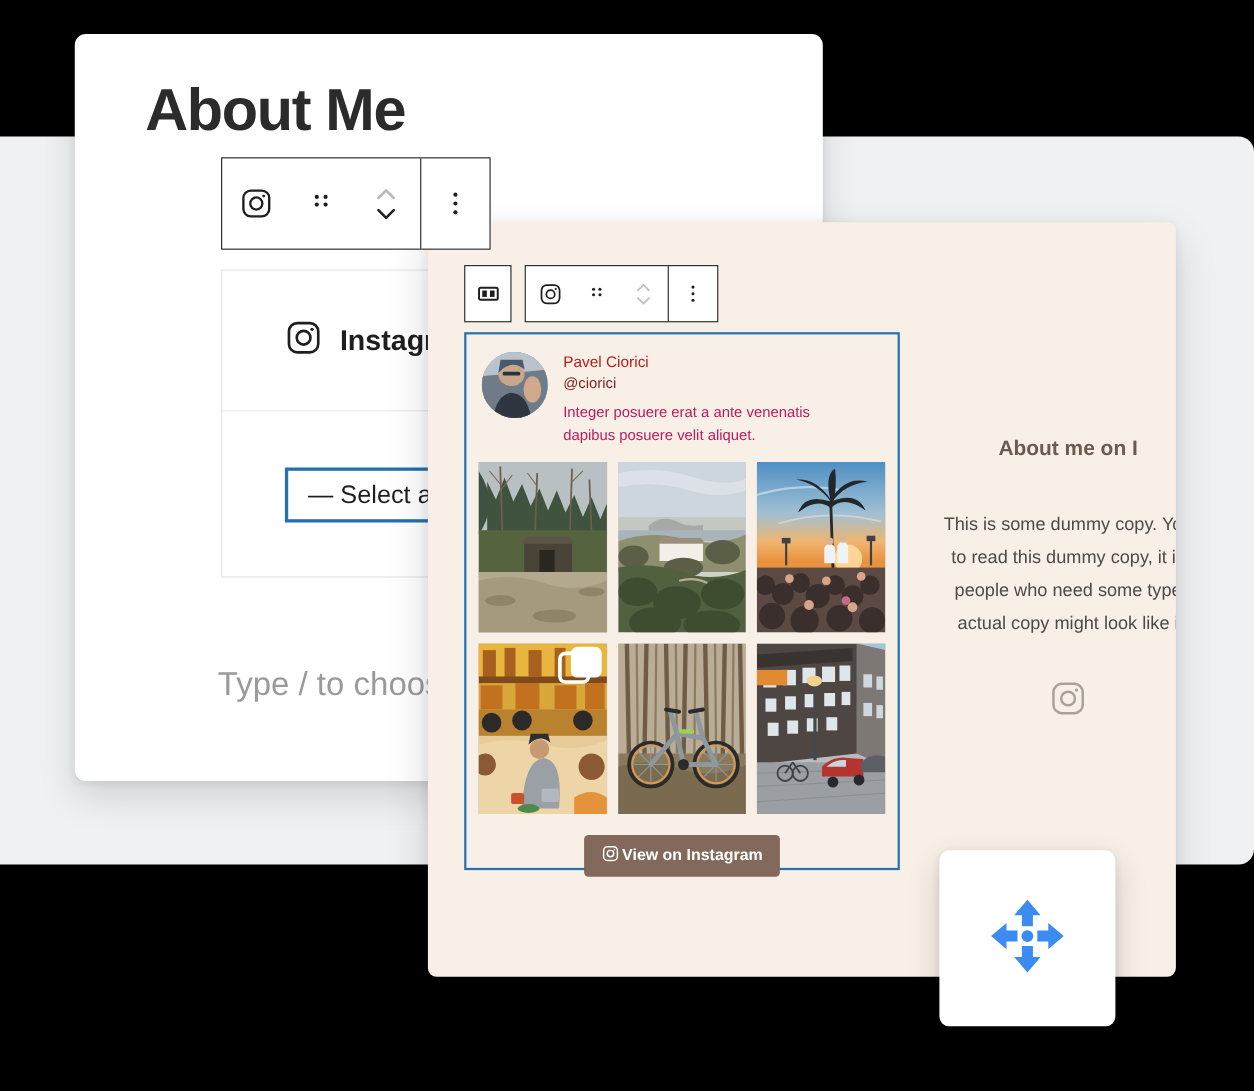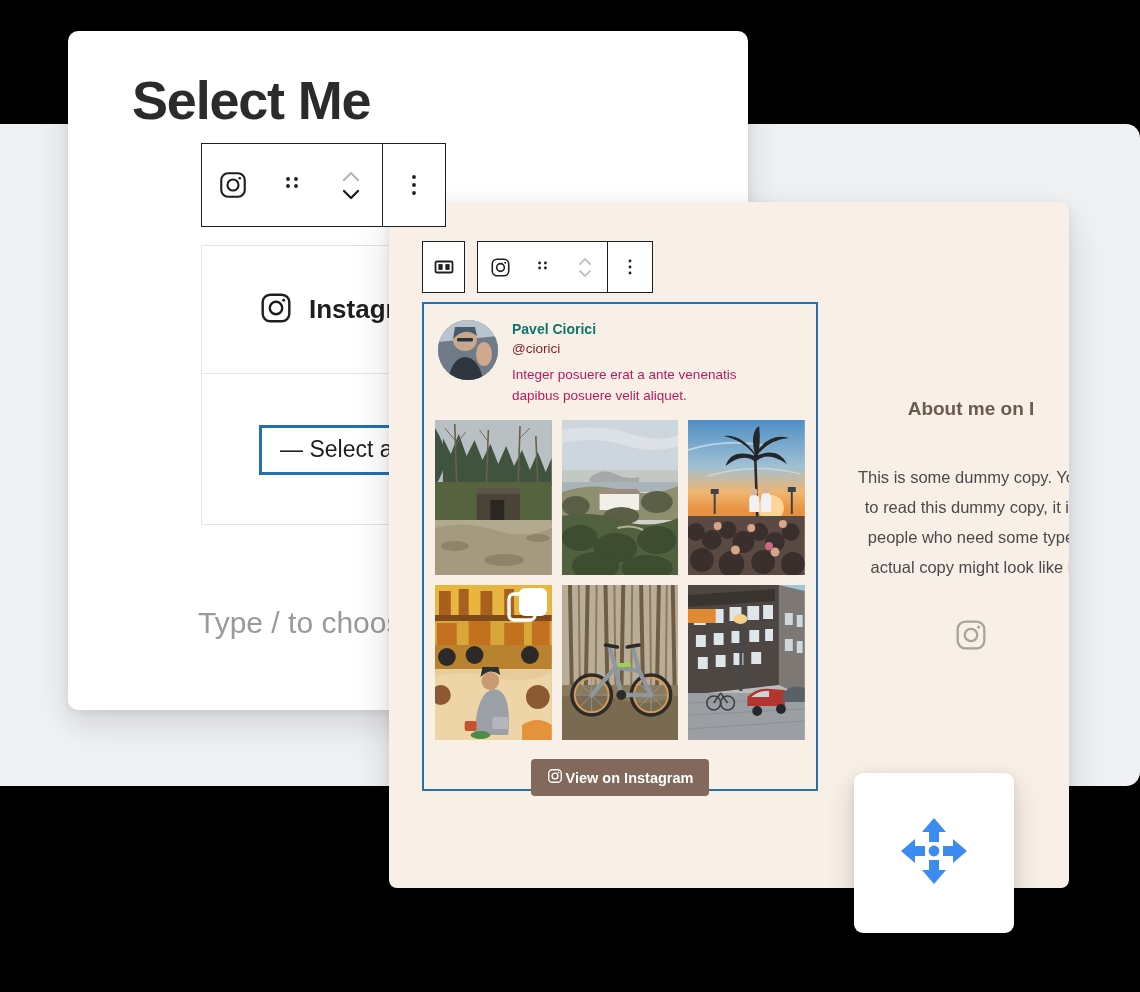--- a/index.html
+++ b/index.html
@@ -203,22 +203,22 @@
     height: 60px;
     border-radius: 50%;
     flex: 0 0 60px;
     overflow: hidden;
     background: #8a93a2;
     position: relative;
   }
   #ig-meta { flex: 1; min-width: 0; padding-top: 1px; }
   #ig-name {
     font-size: 14px;
-    font-weight: 700;
-    color: #0f766e;
+    font-weight: 400;
+    color: #b91c1c;
     line-height: 1.25;
   }
   #ig-handle {
     font-size: 13.5px;
     color: #7f1d1d;
     line-height: 1.4;
     margin-top: 1px;
   }
   #ig-caption {
     font-size: 13.5px;
@@ -312,21 +312,21 @@
 </style>
 </head>
 <body>
 
 <div id="stage">
 
   <div id="gray-panel"></div>
 
   <div id="editor-card">
 
-    <div id="about-heading">Select Me</div>
+    <div id="about-heading">About Me</div>
 
     <div id="block-toolbar-1">
       <div class="tb-group">
         <button class="tb-btn wide">
           <svg width="30" height="30" viewBox="0 0 24 24" fill="none" stroke="#1e1e1e" stroke-width="1.7">
             <rect x="2.6" y="2.6" width="18.8" height="18.8" rx="5.4"></rect>
             <circle cx="12" cy="12" r="4.4"></circle>
             <circle cx="17.4" cy="6.6" r="1.05" fill="#1e1e1e" stroke="none"></circle>
           </svg>
         </button>

